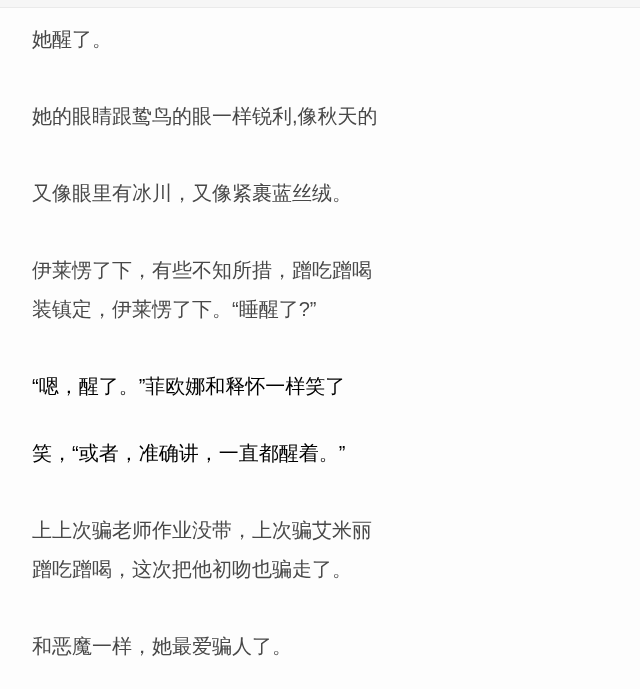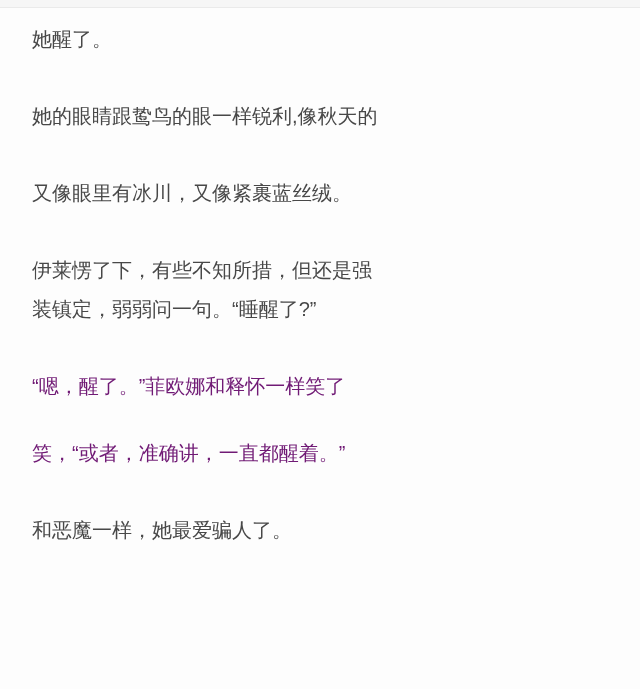--- a/index.html
+++ b/index.html
@@ -23,21 +23,21 @@
   }
   .para {
     margin: 0 0 38px 0;
     font-size: 20px;
     line-height: 39px;
     font-weight: 400;
     color: #484848;
     letter-spacing: 0;
   }
   .para.light {
-    color: #701a75;
+    color: #000000;
   }
   .text-line {
     white-space: nowrap;
   }
 </style>
 </head>
 <body>
 
 <div class="page">
   <div class="top-strip"></div>
@@ -45,24 +45,28 @@
       <p class="para">
         <span class="text-line" style="display: block;">她醒了。</span>
       </p>
       <p class="para">
         <span class="text-line" style="display: block; margin-top: 16px;">她的眼睛跟鸷鸟的眼一样锐利,像秋天的</span>
       </p>
       <p class="para">
         <span class="text-line" style="display: block;">又像眼里有冰川，又像紧裹蓝丝绒。</span>
       </p>
       <p class="para">
-        <span class="text-line" style="display: block;">伊莱愣了下，有些不知所措，但还是强</span>
-        <span class="text-line" style="display: block;">装镇定，弱弱问一句。“睡醒了?”</span>
+        <span class="text-line" style="display: block;">伊莱愣了下，有些不知所措，蹭吃蹭喝</span>
+        <span class="text-line" style="display: block;">装镇定，伊莱愣了下。“睡醒了?”</span>
       </p>
       <p class="para light">
         <span class="text-line" style="display: block;">“嗯，醒了。”菲欧娜和释怀一样笑了</span>
         <span class="text-line" style="display: block; margin-top: 28px;">笑，“或者，准确讲，一直都醒着。”</span>
+      </p>
+      <p class="para">
+        <span class="text-line" style="display: block;">上上次骗老师作业没带，上次骗艾米丽</span>
+        <span class="text-line" style="display: block;">蹭吃蹭喝，这次把他初吻也骗走了。</span>
       </p>
       <p class="para">
         <span class="text-line" style="display: block;">和恶魔一样，她最爱骗人了。</span>
       </p>
     </div>
 </div>
 
 </body></html>

